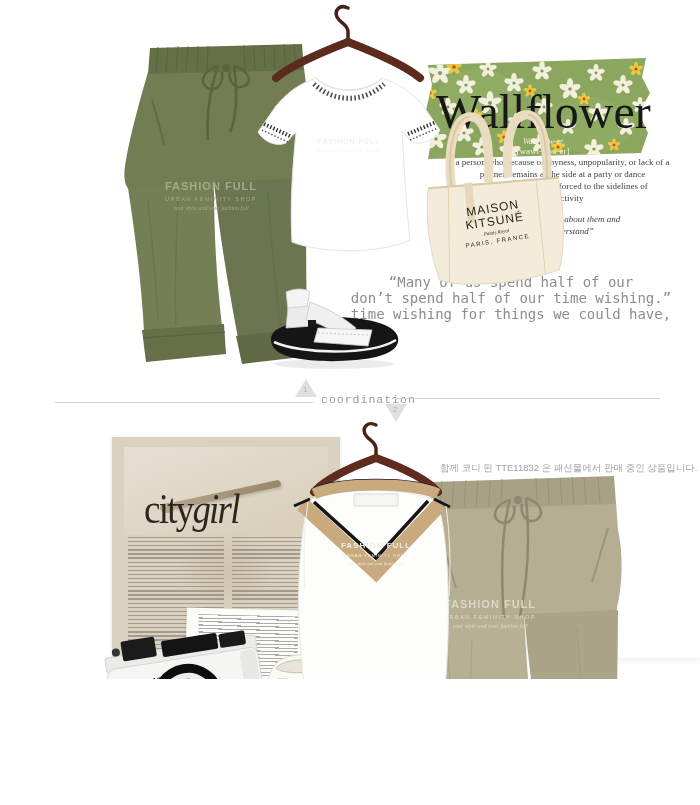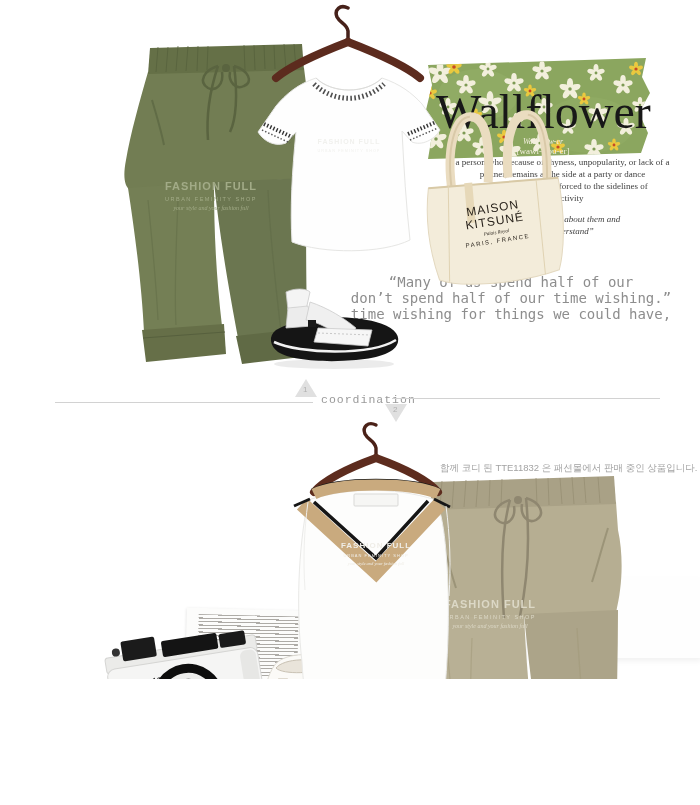--- a/index.html
+++ b/index.html
@@ -209,20 +209,37 @@
 
   <div class="abs hline" style="left:55px;top:402px;width:258px;z-index:2"></div>
   <div class="abs tri-up" style="left:295px;top:379px;z-index:2"></div>
   <div class="abs" style="left:303px;top:385px;z-index:3;font-size:8px;color:#b0b0b0;">1</div>
   <div class="abs" style="left:321px;top:393px;z-index:2;font-size:11.5px;color:#9a9a9a;letter-spacing:1px;font-family:Liberation Mono, monospace;">coordination</div>
   <div class="abs hline" style="left:392px;top:398px;width:268px;z-index:2"></div>
   <div class="abs tri-dn" style="left:385px;top:404px;z-index:2"></div>
   <div class="abs" style="left:393px;top:405px;z-index:3;font-size:8px;color:#b0b0b0;">2</div>
   <div class="abs" style="left:440px;top:418px;z-index:2;font-size:9.5px;color:#a3a3a3;margin-top:44px;">함께 코디 된 TTE11832 은 패션몰에서 판매 중인 상품입니다.</div>
 
+  <div class="abs" style="left:112px;top:437px;width:228px;height:296px;z-index:1;
+       background:
+         radial-gradient(60px 40px at 30% 12%, #e9e2d4 0%, rgba(233,226,212,0) 70%),
+         radial-gradient(80px 50px at 70% 20%, #d3c8b2 0%, rgba(211,200,178,0) 70%),
+         radial-gradient(70px 60px at 50% 45%, #cfc4ae 0%, rgba(207,196,174,0) 75%),
+         #dad1c1;
+       box-shadow:0 1px 4px rgba(0,0,0,.12);">
+    <div class="abs" style="left:12px;top:10px;width:204px;height:88px;background:linear-gradient(160deg,#e6dfd2,#d8cdb9);">
+      <div class="abs" style="left:48px;top:44px;width:110px;height:7px;background:linear-gradient(90deg,#b3a289,#99876c);border-radius:4px;transform:rotate(-12deg);box-shadow:1px 2px 3px rgba(0,0,0,.15);"></div>
+      <div class="abs" style="left:36px;top:56px;width:15px;height:10px;background:#b5a68c;border-radius:50%;"></div>
+    </div>
+    <div class="abs serif" style="left:32px;top:48px;font-size:42px;color:#2b2620;letter-spacing:-2px;transform:scaleX(.88);transform-origin:left;white-space:nowrap;">
+      <span>city</span><span style="font-style:italic;">girl</span>
+    </div>
+    <div class="abs stripes" style="left:16px;top:100px;width:96px;height:150px;"></div>
+    <div class="abs stripes" style="left:120px;top:100px;width:98px;height:185px;"></div>
+  </div>
 
   <div class="abs" style="left:616px;top:578px;width:88px;height:80px;z-index:1;background:#fefefe;border-left:1px solid #e8e8e8;box-shadow:-3px 3px 6px rgba(0,0,0,.06);"></div>
 
   <div class="abs" style="left:185px;top:612px;width:340px;height:138px;z-index:2;background:#fcfcfb;transform:rotate(1.5deg);box-shadow:0 1px 3px rgba(0,0,0,.15);">
     <div class="abs stripes2" style="left:12px;top:6px;width:100px;height:66px;"></div>
     <div class="abs stripes2" style="left:120px;top:6px;width:104px;height:66px;"></div>
     <div class="abs stripes2" style="left:232px;top:6px;width:100px;height:66px;"></div>
     <div class="abs serif" style="left:8px;top:92px;font-size:15px;font-style:italic;color:#332f2a;letter-spacing:.5px;">TAPETE VE</div>
     <div class="abs stripes2" style="left:8px;top:112px;width:150px;height:18px;"></div>
     <div class="abs stripes2" style="left:250px;top:86px;width:84px;height:30px;"></div>

